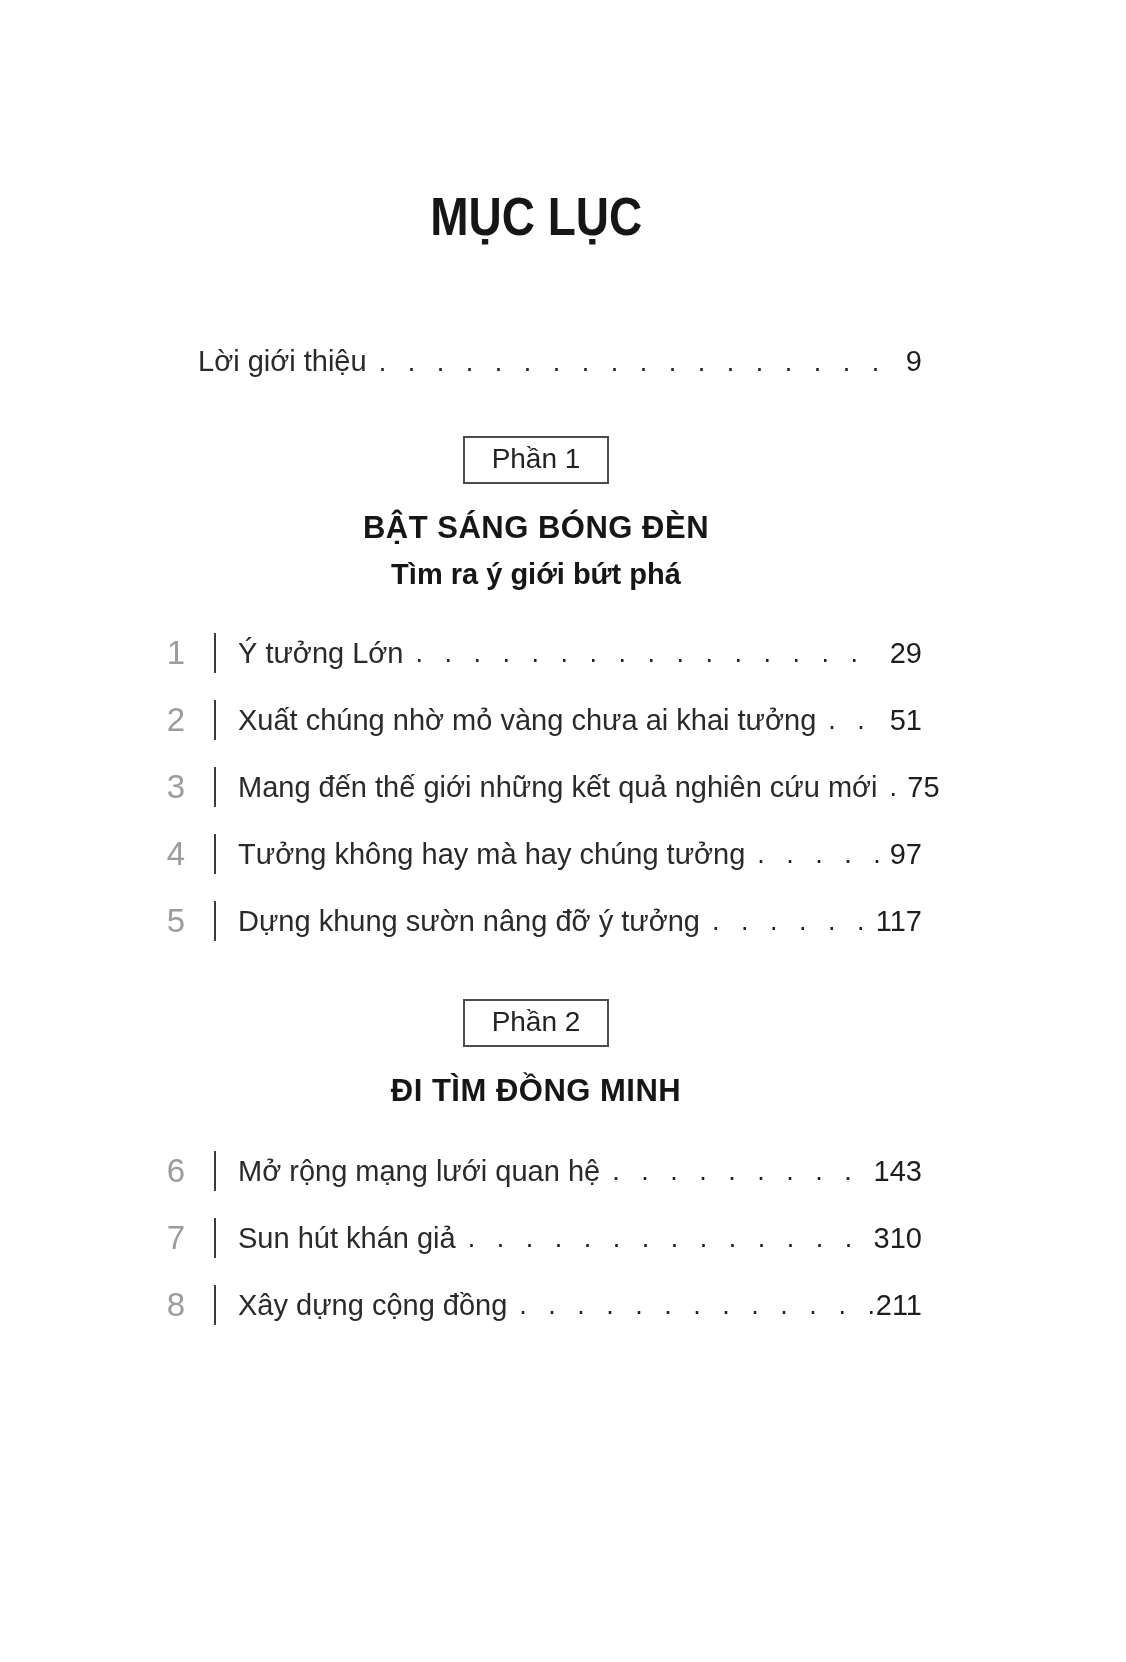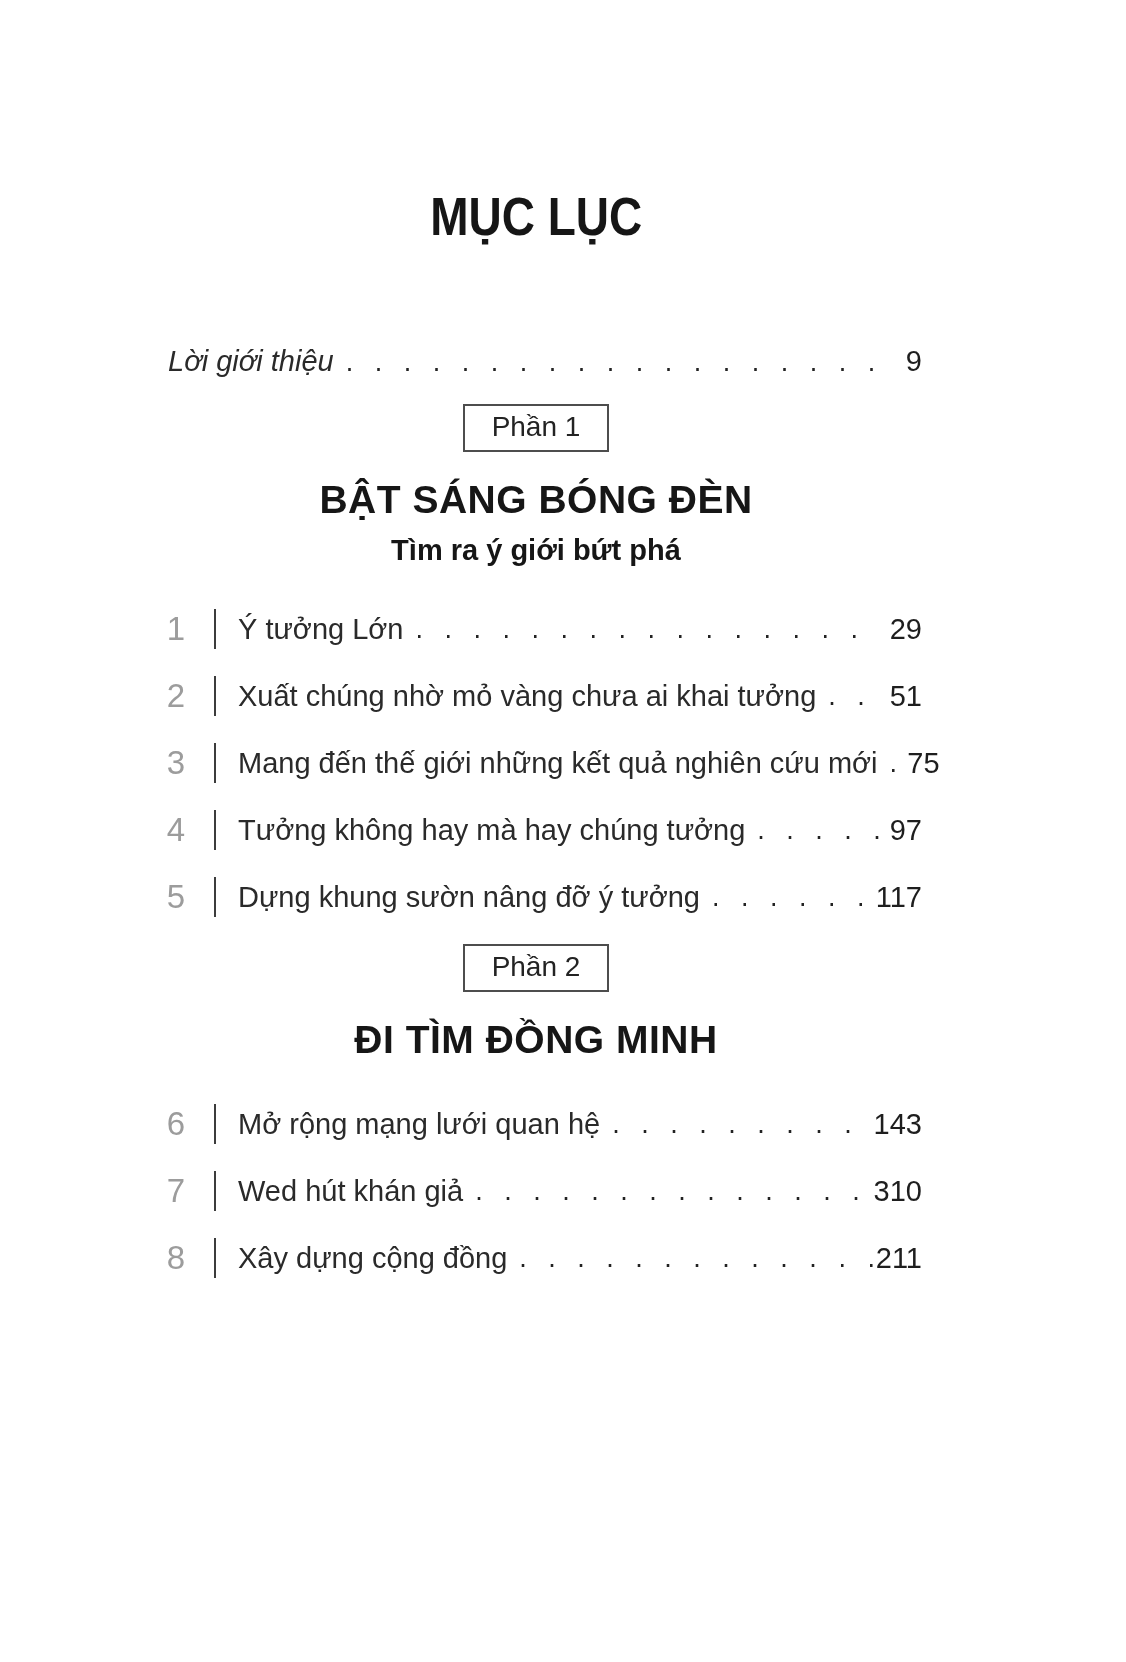--- a/index.html
+++ b/index.html
@@ -37,54 +37,54 @@
   .intro-row {
     display: flex;
     align-items: baseline;
     margin-top: 100px;
     padding-left: 18px;
     font-size: 29px;
     color: #2a2a2a;
   }
   .intro-label {
     flex: none;
-    font-style: italic;
     white-space: nowrap;
+    margin-left: 30px;
   }
   .leader {
     flex: 1 1 auto;
     overflow: hidden;
     white-space: nowrap;
     letter-spacing: 7px;
     padding: 0 8px 0 12px;
     font-size: 27px;
     color: #222222;
   }
   .pagenum {
     flex: none;
     min-width: 42px;
     text-align: right;
     font-size: 29px;
     color: #1e1e1e;
   }
   .badge-wrap {
     text-align: center;
-    margin-top: 26px;
+    margin-top: 58px;
   }
   .part-badge {
     display: inline-block;
     border: 2px solid #4d4d4d;
     padding: 5px 27px 7px 27px;
     font-size: 28px;
     color: #232323;
     background: #ffffff;
   }
   .part-heading {
     text-align: center;
-    font-size: 39px;
+    font-size: 31px;
     font-weight: 700;
     margin-top: 26px;
     color: #161616;
     letter-spacing: 0.5px;
   }
   .part-subheading {
     text-align: center;
     font-size: 29px;
     font-weight: 700;
     margin-top: 12px;
@@ -189,21 +189,21 @@
       <div class="entry">
         <span class="entry-num">6</span>
         <span class="entry-bar"></span>
         <span class="entry-title">Mở rộng mạng lưới quan hệ</span>
         <span class="leader">. . . . . . . . . . . . . . . . . . . . . . . . . . . . . . . . . . . . . . . . . . . . . . . . . . . . . . . . . . . . . . . . . . . . . . . . . . . .</span>
         <span class="pagenum">143</span>
       </div>
       <div class="entry">
         <span class="entry-num">7</span>
         <span class="entry-bar"></span>
-        <span class="entry-title">Wed hút khán giả</span>
+        <span class="entry-title">Sun hút khán giả</span>
         <span class="leader">. . . . . . . . . . . . . . . . . . . . . . . . . . . . . . . . . . . . . . . . . . . . . . . . . . . . . . . . . . . . . . . . . . . . . . . . . . . .</span>
         <span class="pagenum">310</span>
       </div>
       <div class="entry">
         <span class="entry-num">8</span>
         <span class="entry-bar"></span>
         <span class="entry-title">Xây dựng cộng đồng</span>
         <span class="leader">. . . . . . . . . . . . . . . . . . . . . . . . . . . . . . . . . . . . . . . . . . . . . . . . . . . . . . . . . . . . . . . . . . . . . . . . . . . .</span>
         <span class="pagenum">211</span>
       </div>

